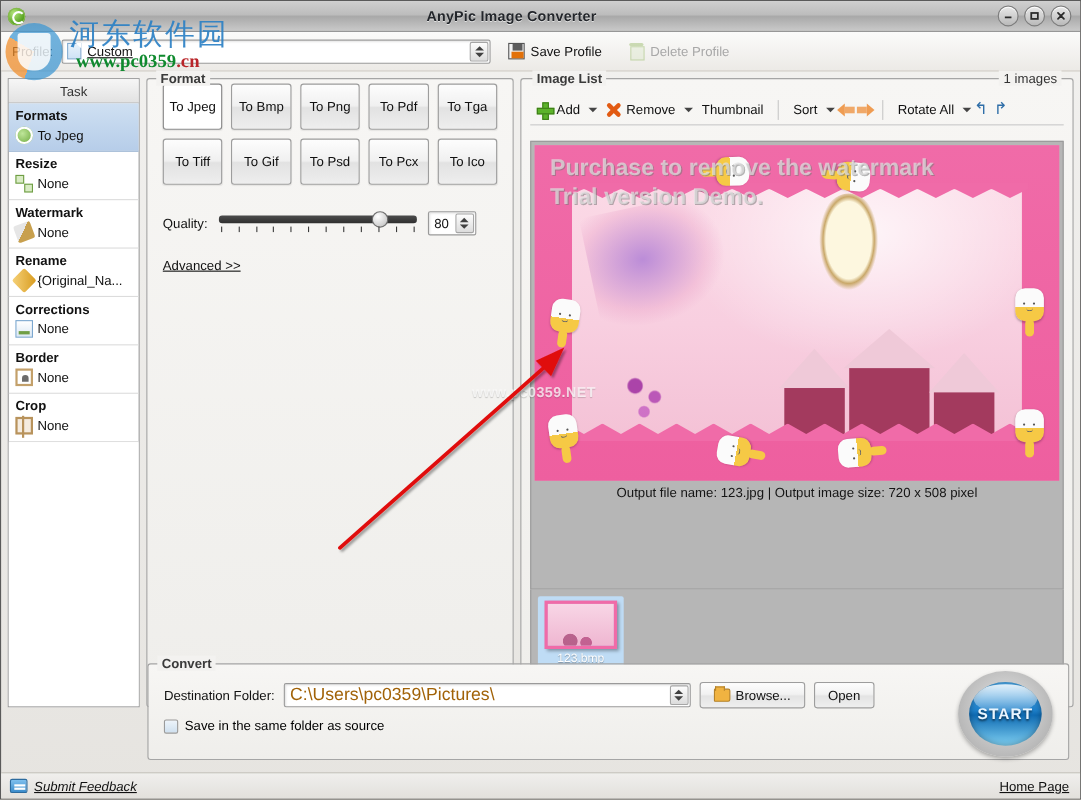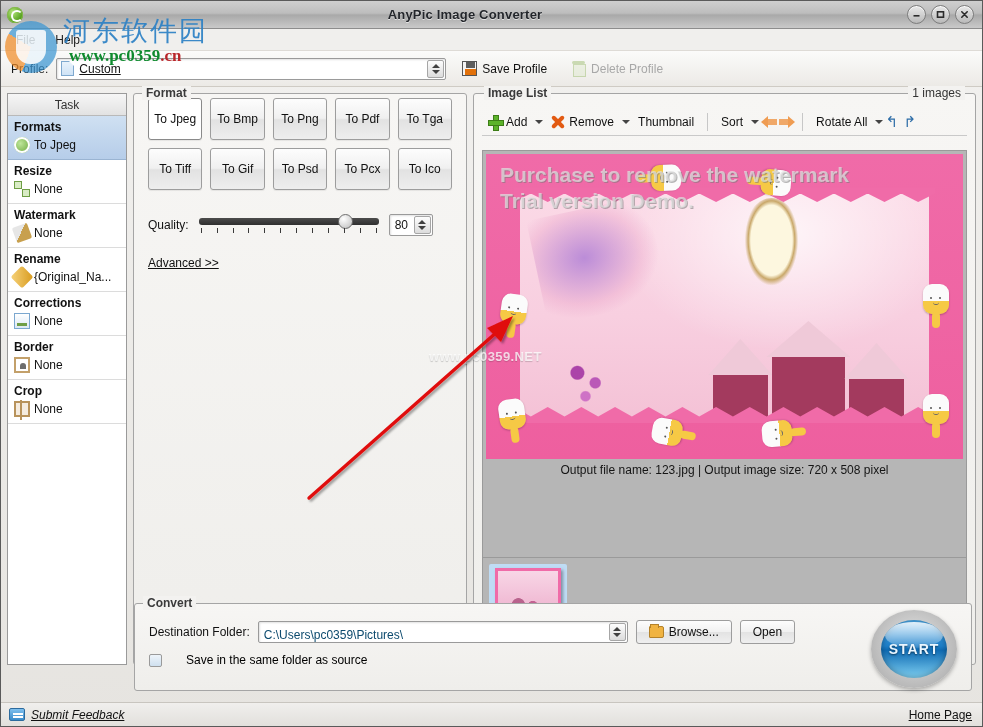--- a/index.html
+++ b/index.html
@@ -327,31 +327,31 @@
 
   
   .convert-panel {
     position: absolute; left: 133px; right: 10px; top: 602px; height: 88px;
     padding: 16px 12px 8px 14px;
   }
   .conv-row { display:flex; align-items:center; gap: 8px; }
   .conv-label { font-size:12px; color:#111; }
   .path-box {
     position: relative; width: 370px; height: 22px; background:#fff; border:1px solid #9a9a9a;
-    border-radius:2px; display:flex; align-items:flex-end; padding-left:5px; font-size:12px; color:#0c4a6e;
+    border-radius:2px; display:flex; align-items:center; padding-left:5px; font-size:16px; color:#a16207;
     box-shadow: inset 1px 1px 2px rgba(0,0,0,.12);
   }
   .btn {
     height: 24px; padding: 0 12px; border:1px solid #9d9d9d; border-radius:3px;
     background: linear-gradient(180deg,#fdfdfd 0%, #f1f1f1 48%, #e3e3e3 52%, #efefef 100%);
     display:flex; align-items:center; gap:5px; font-size:12px; color:#111;
   }
   .folder-ico { width:15px;height:12px;position:relative;background:#f0b341;border:1px solid #b4822a;border-radius:1px 2px 2px 1px; }
   .folder-ico::before{content:"";position:absolute;left:0;top:-3px;width:7px;height:3px;background:#f0b341;border:1px solid #b4822a;border-bottom:none;}
-  .chk-row { display:flex; align-items:center; gap:24px; margin-top: 9px; }
+  .chk-row { display:flex; align-items:center; gap:6px; margin-top: 9px; }
   .chk {
     width: 13px; height: 13px; border:1px solid #9a9a9a; border-radius:2px;
     background: linear-gradient(180deg,#eef4fa,#cfe0ef);
   }
   .start-btn {
     position:absolute; right: 14px; top: 6px;
     width: 86px; height: 78px; border-radius: 50%;
     background: radial-gradient(circle at 50% 45%, #e9e9e9, #b7b7b7 72%, #8f8f8f 100%);
     display:flex; align-items:center; justify-content:center;
     box-shadow: 0 2px 4px rgba(0,0,0,.3);
@@ -435,24 +435,20 @@
           </svg>
       </div>
       <div class="winbtn">
         <svg width="9" height="9" viewBox="0 0 9 9">
             <path d="M1.8 1.8 L7.2 7.2 M7.2 1.8 L1.8 7.2" stroke="#2b2b2b" stroke-width="1.6" stroke-linecap="round"></path>
           </svg>
       </div>
     </div>
   </div>
 
-  <div class="menubar">
-    <div class="menuitem">File</div>
-    <div class="menuitem">Help</div>
-  </div>
 
   <div class="profilebar">
     <span class="profile-label">Profile:</span>
     <div class="combo">
       <span class="doc-icon"></span>
       <span class="combo-text">Custom</span>
       <span class="spin">
           <i class="up"></i>
           <i class="dn"></i>
         </span>

